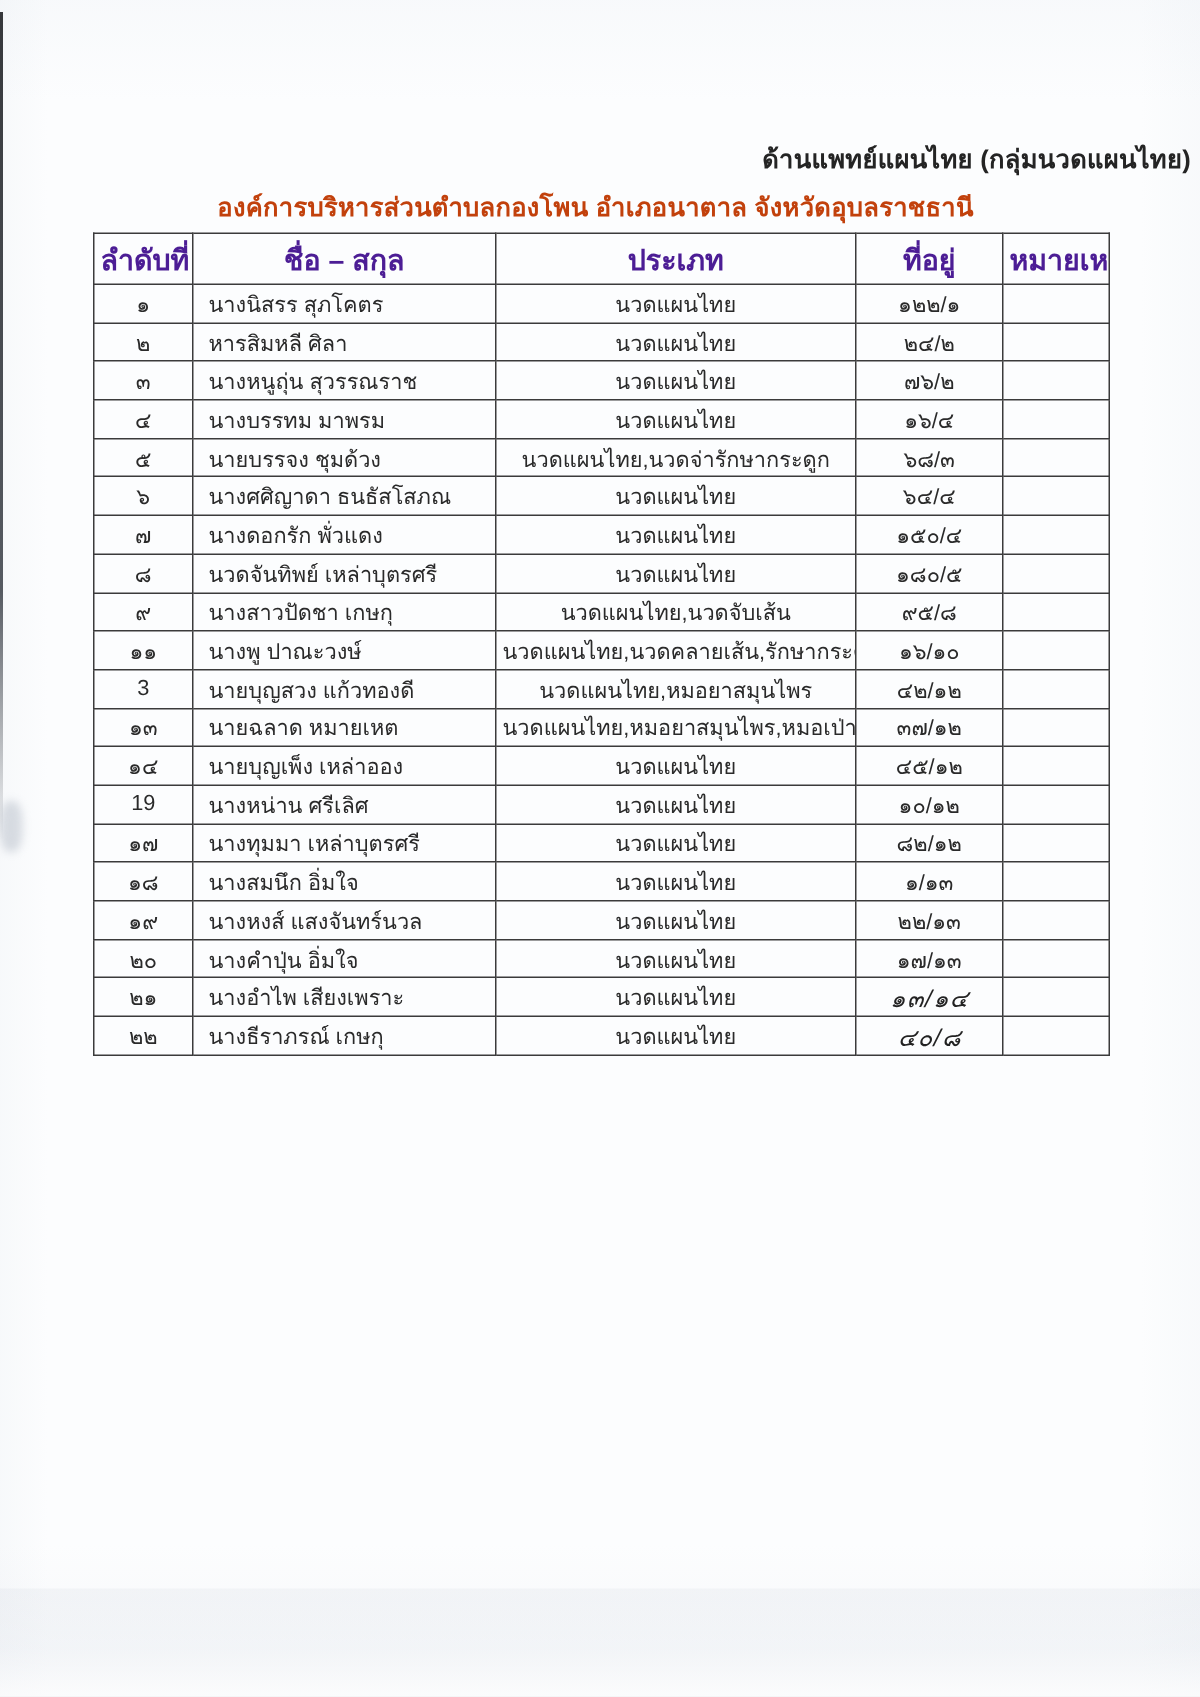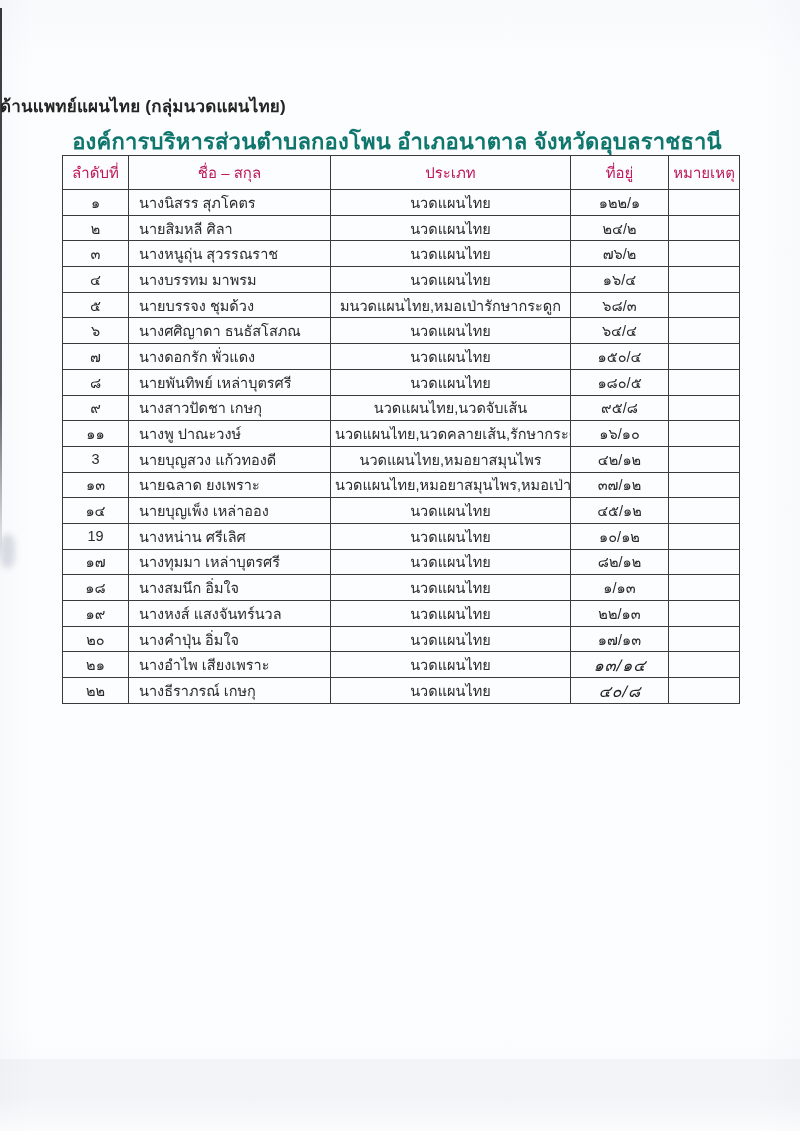--- a/index.html
+++ b/index.html
@@ -35,41 +35,41 @@
   .scan-smudge{
     position:absolute;left:0;top:534px;width:15px;height:34px;
     background:#aeb6c2;opacity:.45;filter:blur(3px);border-radius:40%;
   }
   .scan-bottom-band{
     position:absolute;left:0;bottom:0;width:100%;height:72px;
     background:linear-gradient(180deg, rgba(198,205,216,.16) 0%, rgba(230,234,240,.28) 55%, rgba(255,255,255,.65) 100%);
   }
   .doc-title{
     position:absolute;top:92px;left:0;width:794px;
-    text-align:left;font-size:17px;font-weight:bold;color:#242424;
+    text-align:right;font-size:17px;font-weight:bold;color:#242424;
     letter-spacing:.2px;
   }
   .doc-subtitle{
     position:absolute;top:124px;left:0;width:794px;
-    text-align:center;font-size:22px;font-weight:bold;color:#0f766e;
+    text-align:center;font-size:17px;font-weight:bold;color:#c2410c;
     letter-spacing:.2px;
   }
   table.roster{
     position:absolute;left:62px;top:155px;
     width:677px;
     border-collapse:collapse;table-layout:fixed;
     background:transparent;
   }
   .roster th,.roster td{
     border:1.5px solid #3b3b3b;
     padding:0 4px;
     overflow:hidden;white-space:nowrap;
   }
   .roster th{
-    height:33px;font-size:15px;font-weight:normal;text-align:center;color:#be185d;
+    height:33px;font-size:19px;font-weight:bold;text-align:center;color:#4c1d95;
   }
   .roster td{
     height:24.7px;font-size:14.5px;color:#2a2a2a;text-align:center;
   }
   .roster td.cell-name{text-align:left;padding-left:10px;}
   .roster td.handwritten{
     font-size:16px;font-style:italic;transform:skewX(-2deg);
     color:#222;letter-spacing:1px;
   }
   .col-no{width:66px;}
@@ -111,21 +111,21 @@
     <tr>
       <td>๑</td>
       <td class="cell-name">นางนิสรร  สุภโคตร</td>
       <td>นวดแผนไทย</td>
       <td>๑๒๒/๑</td>
       <td></td>
     </tr>
 
     <tr>
       <td>๒</td>
-      <td class="cell-name">นายสิมหลี  ศิลา</td>
+      <td class="cell-name">หารสิมหลี  ศิลา</td>
       <td>นวดแผนไทย</td>
       <td>๒๔/๒</td>
       <td></td>
     </tr>
 
     <tr>
       <td>๓</td>
       <td class="cell-name">นางหนูถุ่น  สุวรรณราช</td>
       <td>นวดแผนไทย</td>
       <td>๗๖/๒</td>
@@ -136,21 +136,21 @@
       <td>๔</td>
       <td class="cell-name">นางบรรทม  มาพรม</td>
       <td>นวดแผนไทย</td>
       <td>๑๖/๔</td>
       <td></td>
     </tr>
 
     <tr>
       <td>๕</td>
       <td class="cell-name">นายบรรจง  ชุมด้วง</td>
-      <td>มนวดแผนไทย,หมอเป่ารักษากระดูก</td>
+      <td>นวดแผนไทย,นวดจ่ารักษากระดูก</td>
       <td>๖๘/๓</td>
       <td></td>
     </tr>
 
     <tr>
       <td>๖</td>
       <td class="cell-name">นางศศิญาดา  ธนธัสโสภณ</td>
       <td>นวดแผนไทย</td>
       <td>๖๔/๔</td>
       <td></td>
@@ -159,21 +159,21 @@
     <tr>
       <td>๗</td>
       <td class="cell-name">นางดอกรัก  พั่วแดง</td>
       <td>นวดแผนไทย</td>
       <td>๑๕๐/๔</td>
       <td></td>
     </tr>
 
     <tr>
       <td>๘</td>
-      <td class="cell-name">นายพันทิพย์  เหล่าบุตรศรี</td>
+      <td class="cell-name">นวดจันทิพย์  เหล่าบุตรศรี</td>
       <td>นวดแผนไทย</td>
       <td>๑๘๐/๕</td>
       <td></td>
     </tr>
 
     <tr>
       <td>๙</td>
       <td class="cell-name">นางสาวปัดชา เกษกุ</td>
       <td>นวดแผนไทย,นวดจับเส้น</td>
       <td>๙๕/๘</td>
@@ -192,21 +192,21 @@
     <tr>
       <td>3</td>
       <td class="cell-name">นายบุญสวง  แก้วทองดี</td>
       <td>นวดแผนไทย,หมอยาสมุนไพร</td>
       <td>๔๒/๑๒</td>
       <td></td>
     </tr>
 
     <tr>
       <td>๑๓</td>
-      <td class="cell-name">นายฉลาด  ยงเพราะ</td>
+      <td class="cell-name">นายฉลาด  หมายเหต</td>
       <td>นวดแผนไทย,หมอยาสมุนไพร,หมอเป่า</td>
       <td>๓๗/๑๒</td>
       <td></td>
     </tr>
 
     <tr>
       <td>๑๔</td>
       <td class="cell-name">นายบุญเพ็ง  เหล่าออง</td>
       <td>นวดแผนไทย</td>
       <td>๔๕/๑๒</td>

